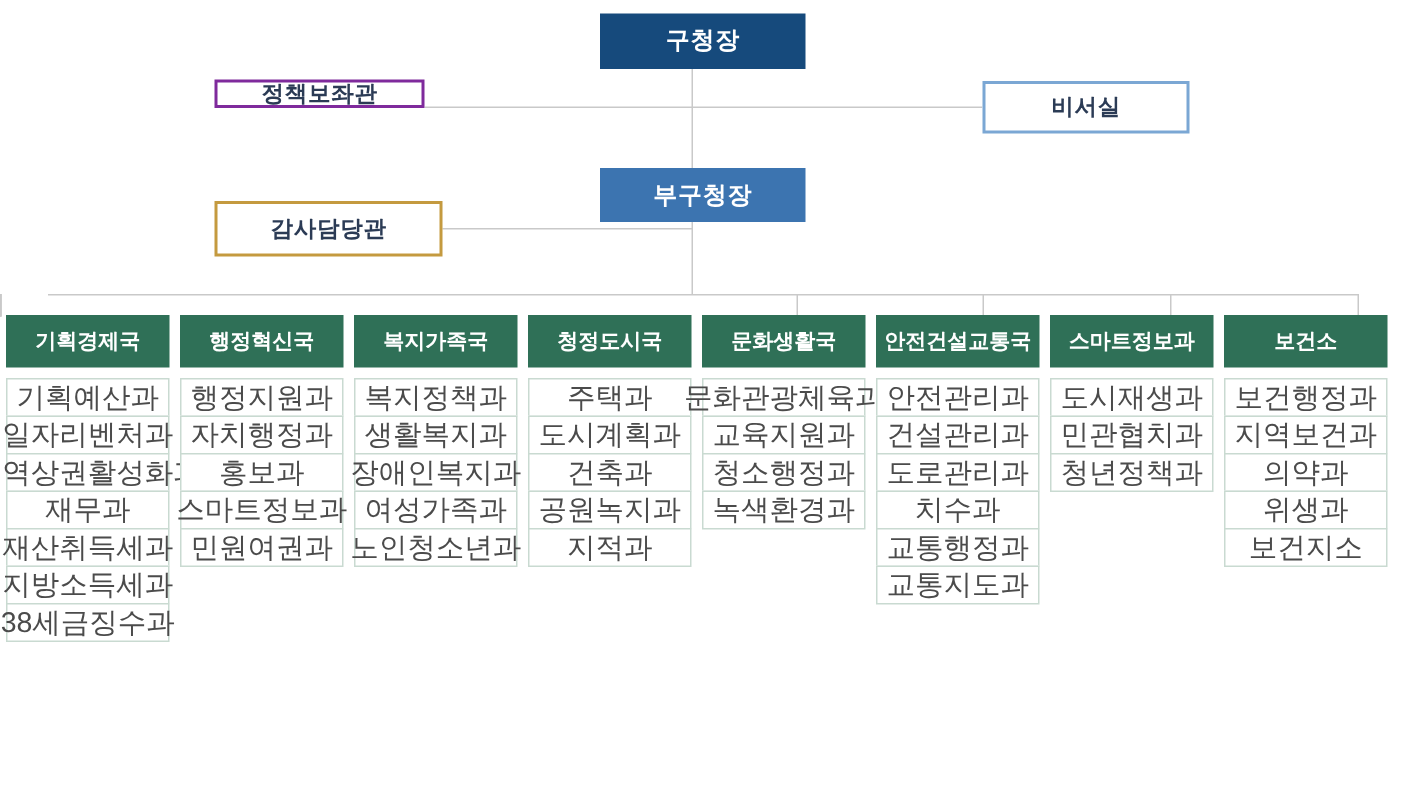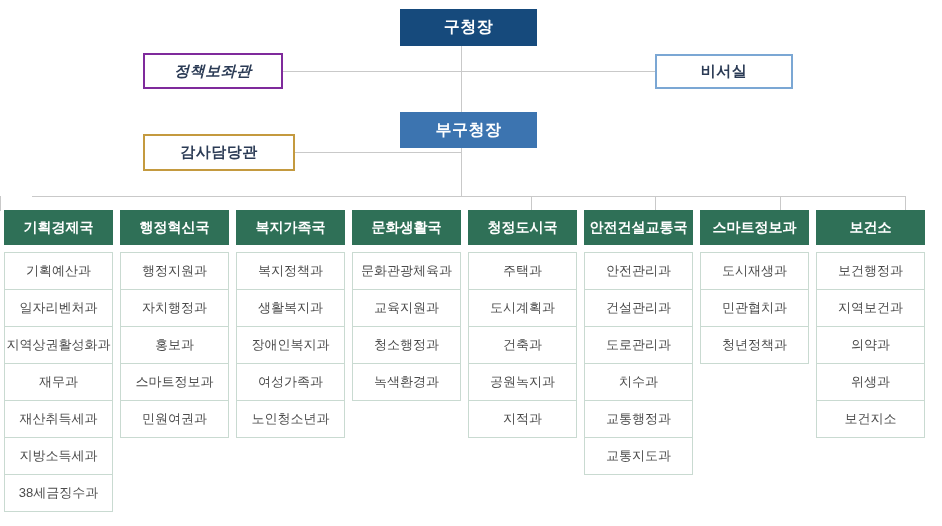--- a/index.html
+++ b/index.html
@@ -46,21 +46,21 @@
     box-sizing: border-box;
     z-index: 2;
     font-weight: 700;
     letter-spacing: 0.5px;
   }
   .filled { color: #ffffff; font-size: 16px; }
   .outlined { background: #ffffff; color: #2b3b55; font-size: 15px; }
 
   #box-mayor        { left: 400px; top: 9px;   width: 137px; height: 37px; background: #164a7c; }
   #box-deputy-mayor { left: 400px; top: 92px;  width: 137px; height: 36px; background: #3c74b0; margin-top: 20px; }
-  #box-policy-advisor { left: 143px; top: 53px; width: 140px; height: 36px; border: 2px solid #7f2a9c; font-style: italic; }
+  #box-policy-advisor { left: 143px; top: 53px; width: 140px; height: 19px; border: 2px solid #7f2a9c; }
   #box-secretariat  { left: 655px; top: 54px;  width: 138px; height: 35px; border: 2px solid #7ba7d4; }
   #box-audit-officer{ left: 143px; top: 134px; width: 152px; height: 37px; border: 2px solid #c49a3f; }
 
   
   #dept-row {
     position: absolute;
     left: 4px;
     top: 210px;
     display: flex;
     gap: 7px;
@@ -75,26 +75,26 @@
     color: #ffffff;
     font-size: 14px;
     font-weight: 700;
     display: flex;
     align-items: center;
     justify-content: center;
     white-space: nowrap;
   }
   .dept-item {
     box-sizing: border-box;
-    height: 38px;
+    height: 26px;
     margin-top: -1px;
     background: #ffffff;
     border: 1px solid #c9dad1;
     color: #4b4b4b;
-    font-size: 13px;
+    font-size: 19px;
     display: flex;
     align-items: center;
     justify-content: center;
     white-space: nowrap;
   }
   .dept-item:first-child { margin-top: 0; }
 </style>
 </head>
 <body>
 
@@ -146,36 +146,36 @@
     <div class="dept-header">복지가족국</div>
     <div>
           <div class="dept-item">복지정책과</div>
           <div class="dept-item">생활복지과</div>
           <div class="dept-item">장애인복지과</div>
           <div class="dept-item">여성가족과</div>
           <div class="dept-item">노인청소년과</div>
         </div>
   </div>
       <div class="dept-col">
-    <div class="dept-header">문화생활국</div>
-    <div>
-          <div class="dept-item">문화관광체육과</div>
-          <div class="dept-item">교육지원과</div>
-          <div class="dept-item">청소행정과</div>
-          <div class="dept-item">녹색환경과</div>
-        </div>
-  </div>
-      <div class="dept-col">
     <div class="dept-header">청정도시국</div>
     <div>
           <div class="dept-item">주택과</div>
           <div class="dept-item">도시계획과</div>
           <div class="dept-item">건축과</div>
           <div class="dept-item">공원녹지과</div>
           <div class="dept-item">지적과</div>
+        </div>
+  </div>
+      <div class="dept-col">
+    <div class="dept-header">문화생활국</div>
+    <div>
+          <div class="dept-item">문화관광체육과</div>
+          <div class="dept-item">교육지원과</div>
+          <div class="dept-item">청소행정과</div>
+          <div class="dept-item">녹색환경과</div>
         </div>
   </div>
       <div class="dept-col">
     <div class="dept-header">안전건설교통국</div>
     <div>
           <div class="dept-item">안전관리과</div>
           <div class="dept-item">건설관리과</div>
           <div class="dept-item">도로관리과</div>
           <div class="dept-item">치수과</div>
           <div class="dept-item">교통행정과</div>

